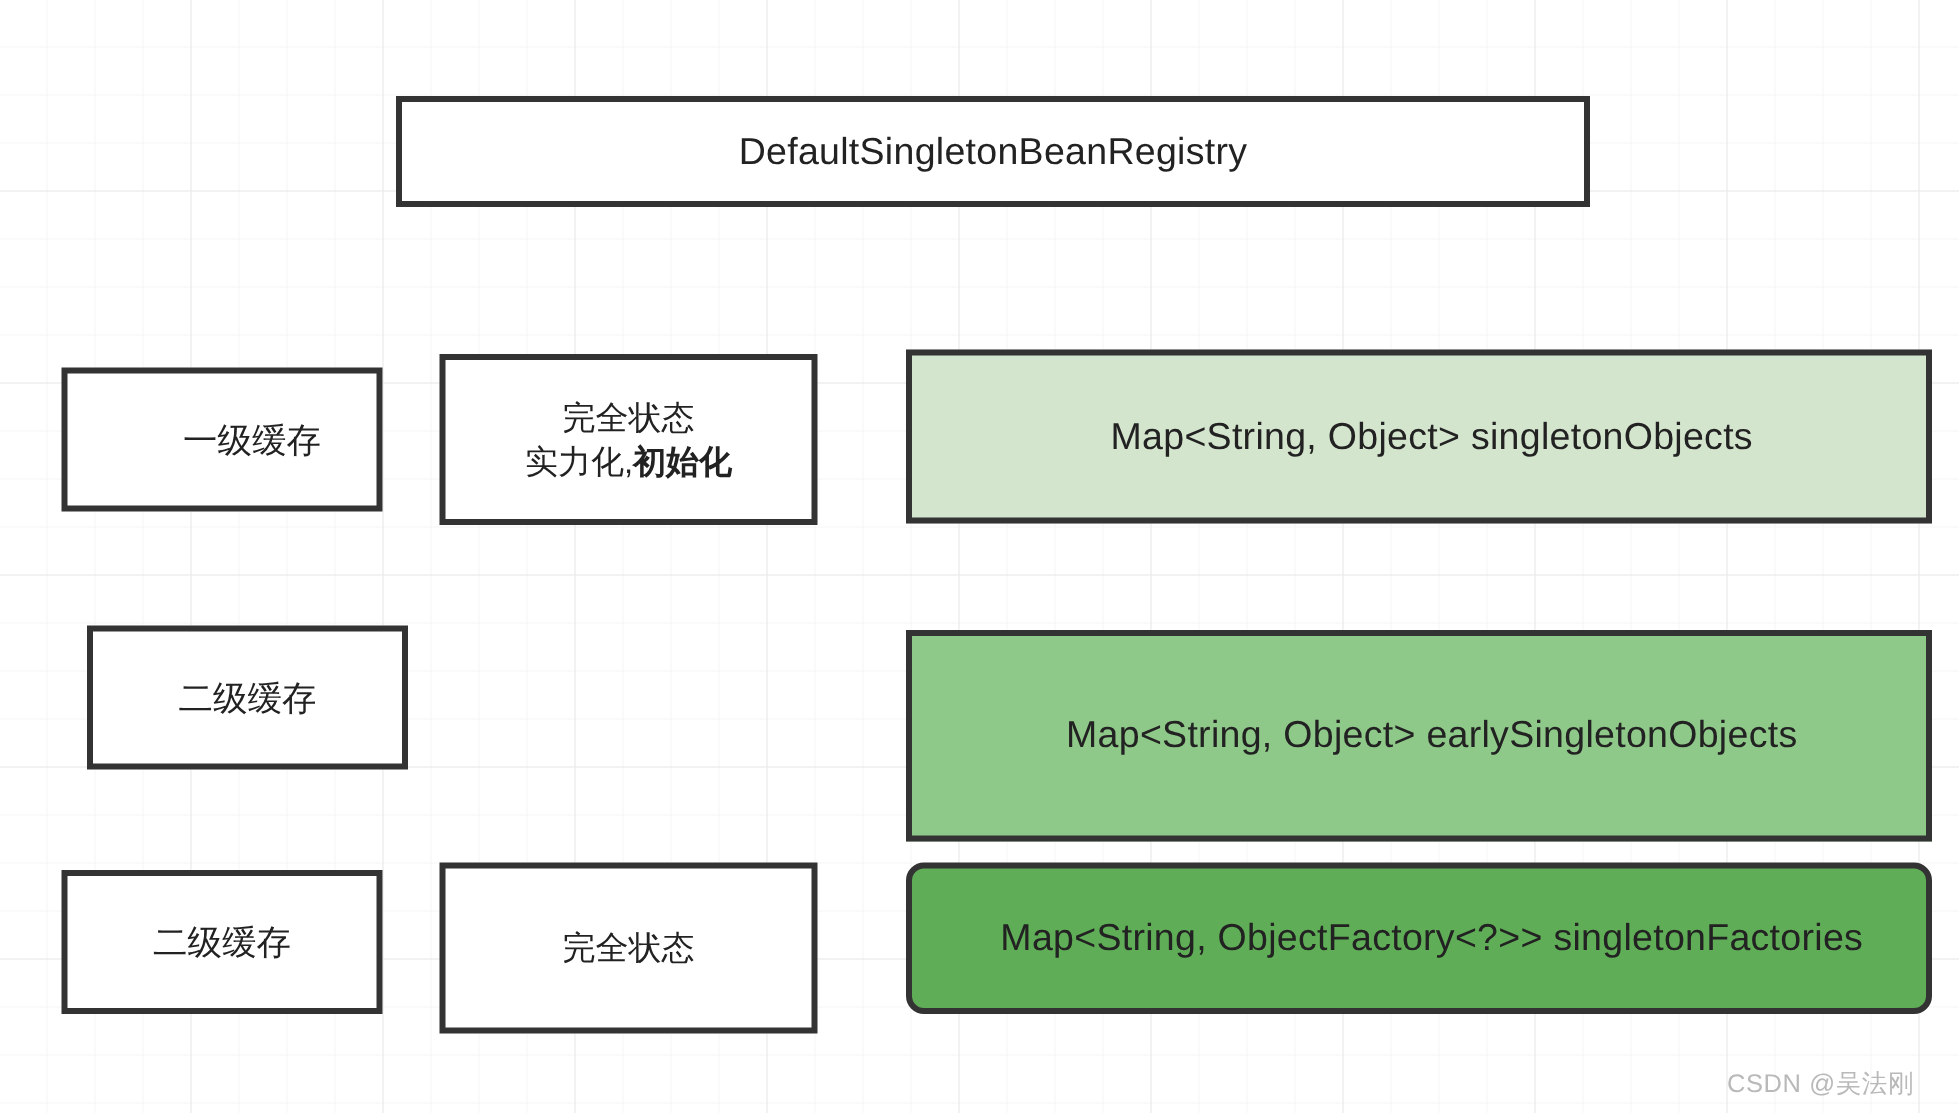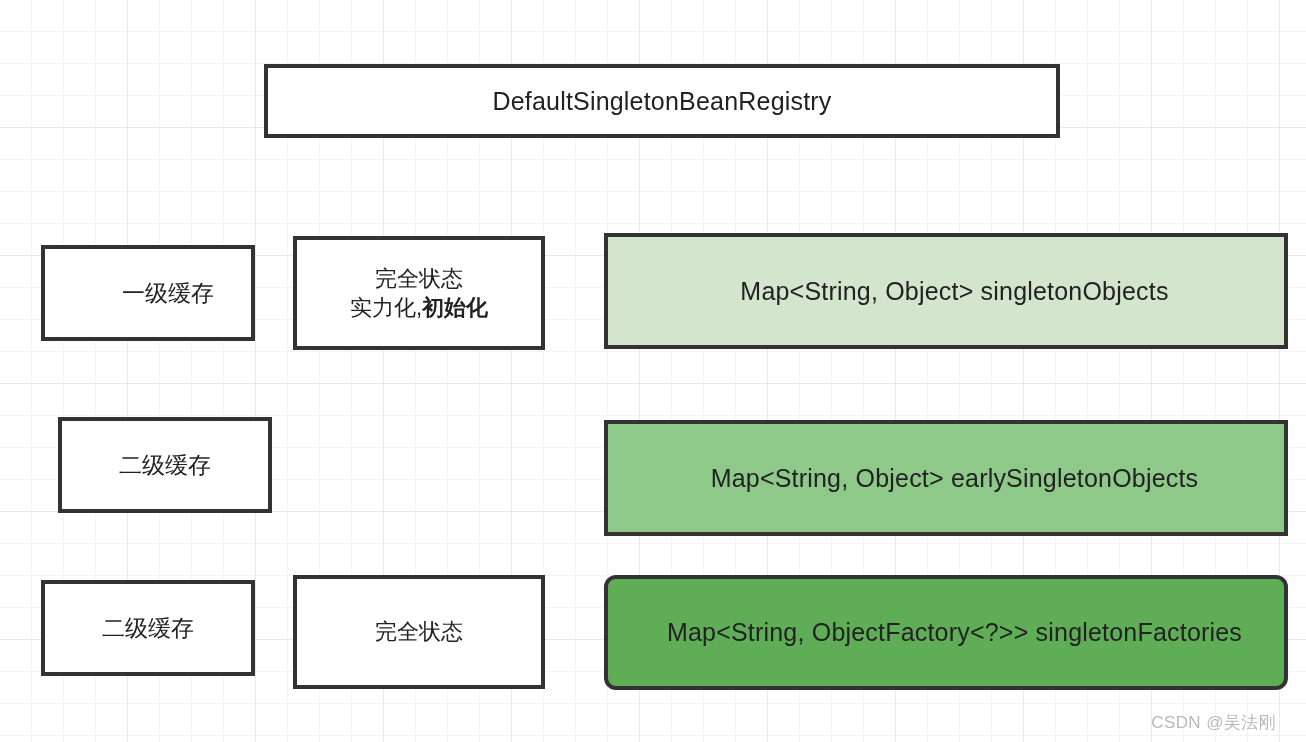--- a/index.html
+++ b/index.html
@@ -92,26 +92,26 @@
     letter-spacing: 0.2px;
     padding-left: 17px;
   }
   #map-box-1 {
     top: 233px;
     height: 116px;
     background: #d4e5cd;
   }
   #map-box-2 {
     top: 420px;
-    height: 116px;
+    height: 141px;
     background: #8fc989;
   }
   #map-box-3 {
     top: 575px;
-    height: 115px;
+    height: 101px;
     background: #60ad57;
     border-radius: 12px;
   }
 
   
   #watermark {
     position: absolute;
     right: 30px;
     bottom: 8px;
     font-size: 17px;

